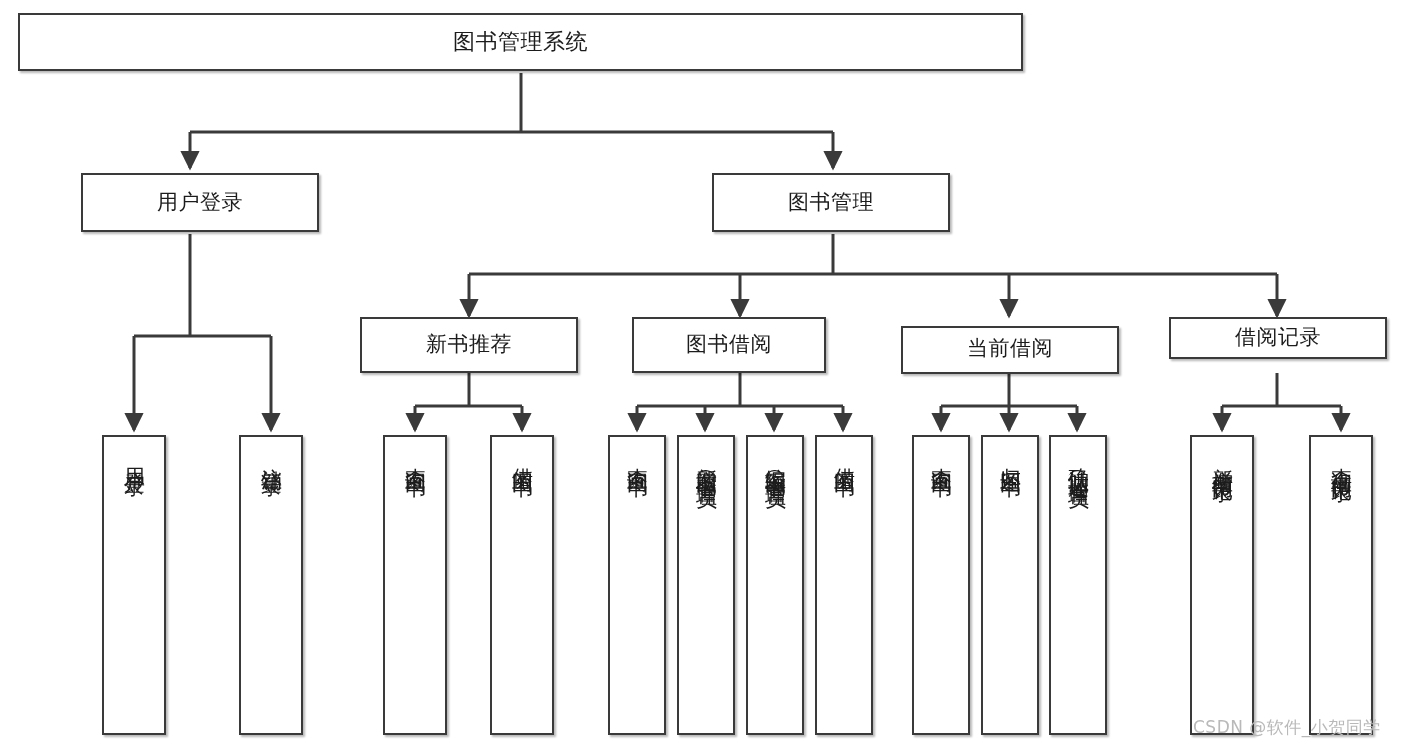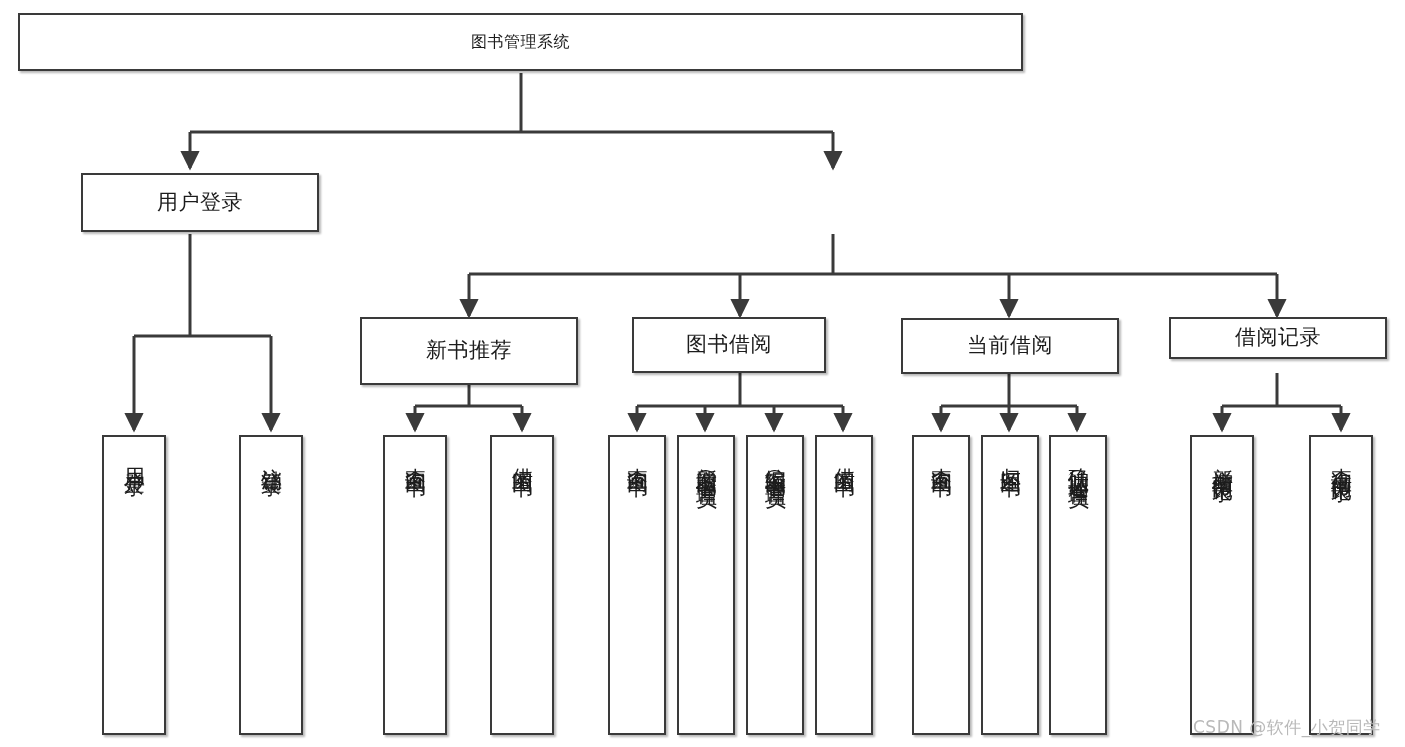--- a/index.html
+++ b/index.html
@@ -41,21 +41,21 @@
     color: #1c1c1c;
     letter-spacing: 0.5px;
     text-align: center;
     line-height: 1.12;
     white-space: pre;
   }
   .node.horiz .label {
     font-size: 21px;
   }
   .node.root .label {
-    font-size: 16px;
+    font-size: 22px;
   }
   .node.vert {
     align-items: flex-start;
     justify-content: center;
     padding-top: 14px;
   }
   .node.vert .label {
     writing-mode: vertical-rl;
     text-orientation: upright;
     font-size: 21px;
@@ -128,28 +128,31 @@
     </g>
   </svg>
 
   <div class="node root horiz" style="left:18px; top:13px; width:1005px; height:58px;">
     <span class="label">图书管理系统</span>
   </div>
 
   <div class="node horiz" style="left:81px; top:173px; width:238px; height:59px;">
     <span class="label">用户登录</span>
   </div>
-
-  <div class="node horiz" style="left:360px; top:317px; width:218px; height:68px;">
+  <div class="node horiz" style="left:712px; top:173px; width:238px; height:59px;">
+    <span class="label">图书管理</span>
+  </div>
+
+  <div class="node horiz" style="left:360px; top:317px; width:218px; height:56px;">
     <span class="label">新书推荐</span>
   </div>
   <div class="node horiz" style="left:632px; top:317px; width:194px; height:56px;">
     <span class="label">图书借阅</span>
   </div>
-  <div class="node horiz" style="left:901px; top:318px; width:218px; height:56px;">
+  <div class="node horiz" style="left:901px; top:326px; width:218px; height:48px;font-family:Liberation Mono, monospace;">
     <span class="label">当前借阅</span>
   </div>
   <div class="node horiz" style="left:1169px; top:317px; width:218px; height:42px;">
     <span class="label">借阅记录</span>
   </div>
 
   <div class="node vert" style="left:102px; top:435px; width:64px; height:300px;">
     <span class="label">用户登录</span>
   </div>
   <div class="node vert" style="left:239px; top:435px; width:64px; height:300px;">

